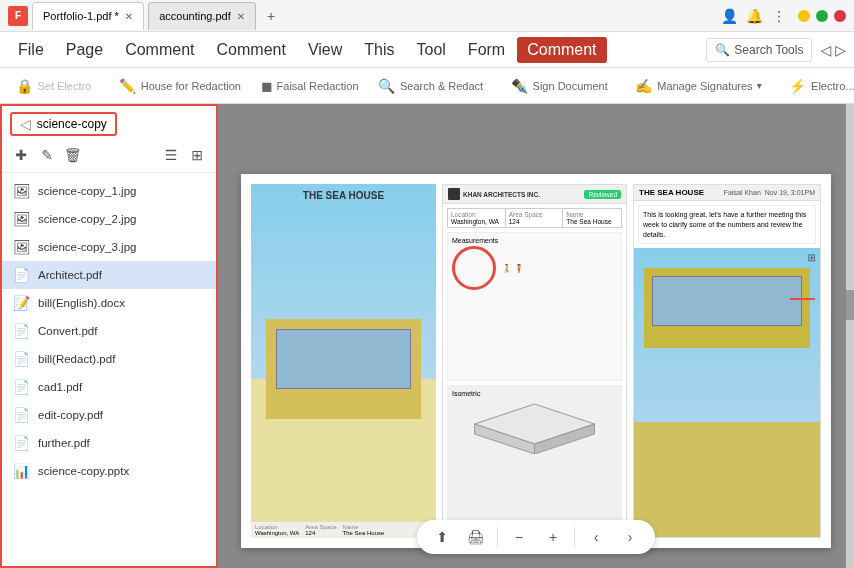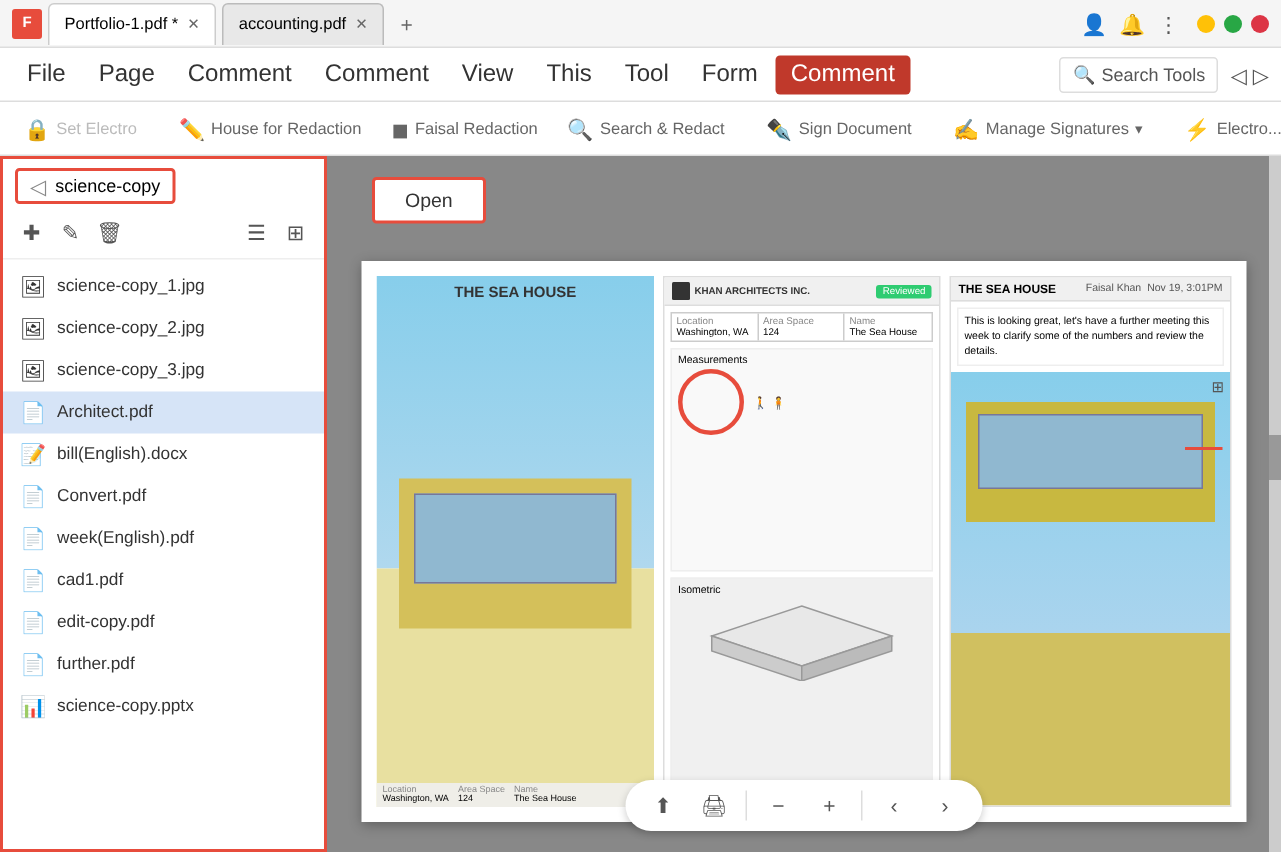--- a/index.html
+++ b/index.html
@@ -191,21 +191,21 @@
       <div class="file-item">
         <div class="file-icon word">📝</div>
         <span>bill(English).docx</span>
       </div>
       <div class="file-item">
         <div class="file-icon pdf">📄</div>
         <span>Convert.pdf</span>
       </div>
       <div class="file-item">
         <div class="file-icon pdf">📄</div>
-        <span>week(English).pdf</span>
+        <span>bill(Redact).pdf</span>
       </div>
       <div class="file-item">
         <div class="file-icon pdf">📄</div>
         <span>cad1.pdf</span>
       </div>
       <div class="file-item">
         <div class="file-icon pdf">📄</div>
         <span>edit-copy.pdf</span>
       </div>
       <div class="file-item">
@@ -214,23 +214,20 @@
       </div>
       <div class="file-item">
         <div class="file-icon pptx">📊</div>
         <span>science-copy.pptx</span>
       </div>
     </div>
   </div>
 
   <div class="content">
 
-    <div style="position:absolute;top:14px;left:30px;">
-      <button class="open-btn">Open</button>
-    </div>
 
     <div class="pdf-preview">
 
       <div style="flex:0 0 185px;position:relative;overflow:hidden;">
         <div style="position:absolute;top:6px;left:50%;transform:translateX(-50%);font-size:10px;font-weight:bold;color:#333;white-space:nowrap;z-index:2;">THE SEA HOUSE</div>
 
         <div style="width:100%;height:55%;background:linear-gradient(180deg,#87ceeb,#b0d8ee);"></div>
 
         <div style="width:100%;height:45%;background:#e8e0a0;position:relative;">
 

